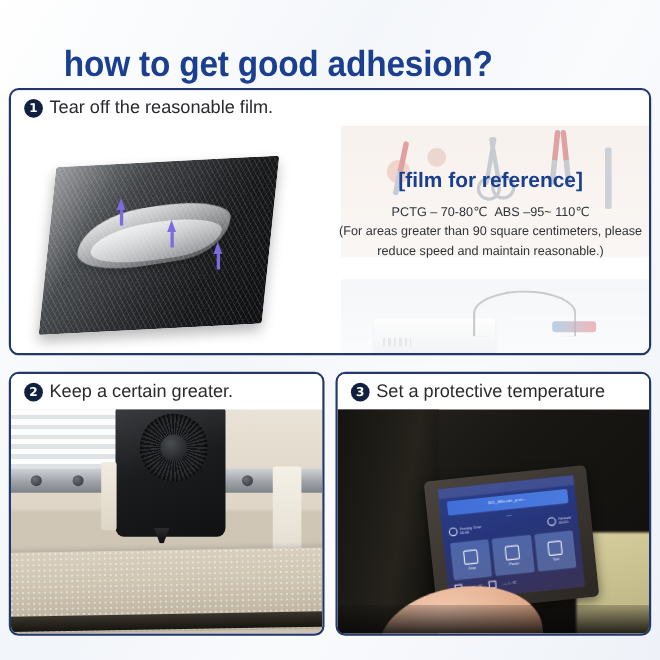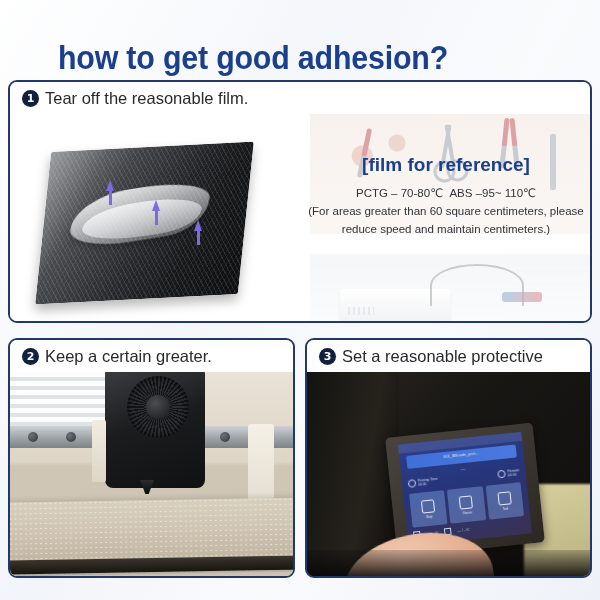--- a/index.html
+++ b/index.html
@@ -307,22 +307,22 @@
         <div class="film"></div>
         <div class="film2"></div>
         <div class="arrow" style="left:82px;top:62px;"></div>
         <div class="arrow" style="left:128px;top:82px;"></div>
         <div class="arrow" style="left:170px;top:102px;"></div>
       </div>
 
       <div class="ref">
         <div class="ref-title">[film for reference]</div>
         <div class="ref-line">PCTG – 70-80℃&nbsp;&nbsp;ABS –95~ 110℃</div>
-        <div class="ref-note">(For areas greater than 60 square centimeters, please</div>
-        <div class="ref-note">reduce speed and maintain centimeters.)</div>
+        <div class="ref-note">(For areas greater than 90 square centimeters, please</div>
+        <div class="ref-note">reduce speed and maintain reasonable.)</div>
       </div>
     </div>
   </div>
 
   <div class="panel" id="panel2">
     <div class="panel-head">
       <div class="badge">2</div>
       <div class="head-text">Keep a certain greater.</div>
     </div>
     <div class="photo">
@@ -340,21 +340,21 @@
       <div class="clip"></div>
       <div class="nozzle"></div>
       <div class="bed"></div>
       <div class="bed-edge"></div>
     </div>
   </div>
 
   <div class="panel" id="panel3">
     <div class="panel-head">
       <div class="badge">3</div>
-      <div class="head-text">Set a reasonable protective</div>
+      <div class="head-text">Set a protective temperature</div>
     </div>
     <div class="photo">
       <div class="p3bg"></div>
       <div class="p3-printer"></div>
       <div class="p3-beige"></div>
 
       <div class="bezel">
         <div class="screen">
           <div class="s-topbar"></div>
 

